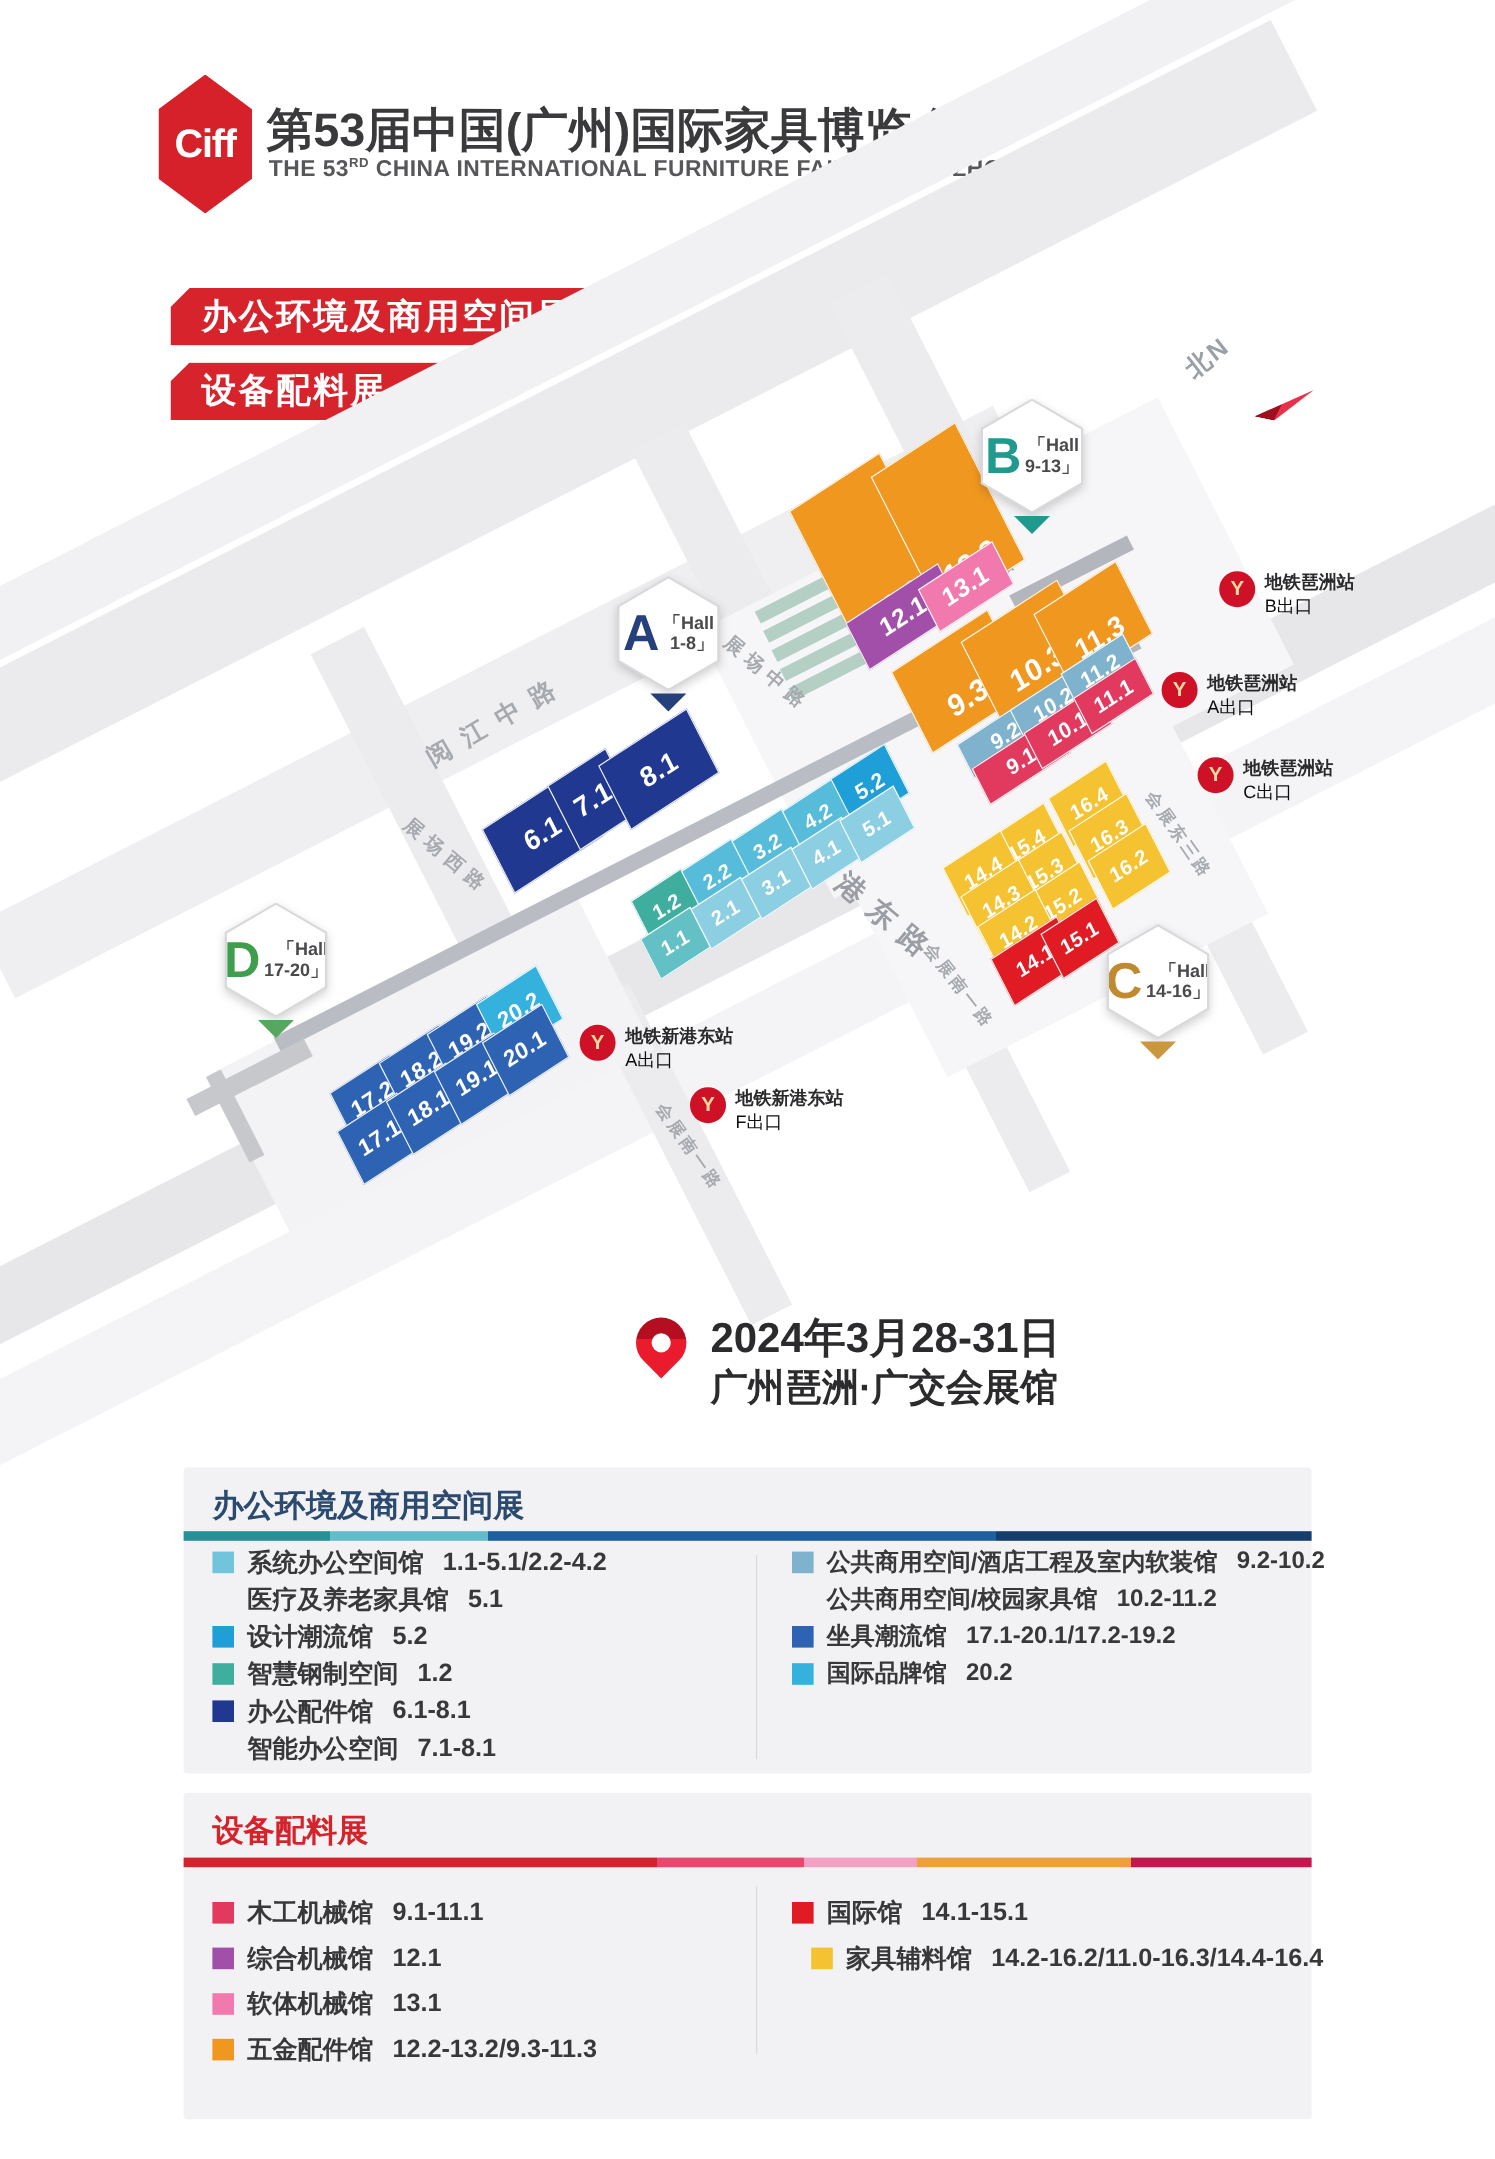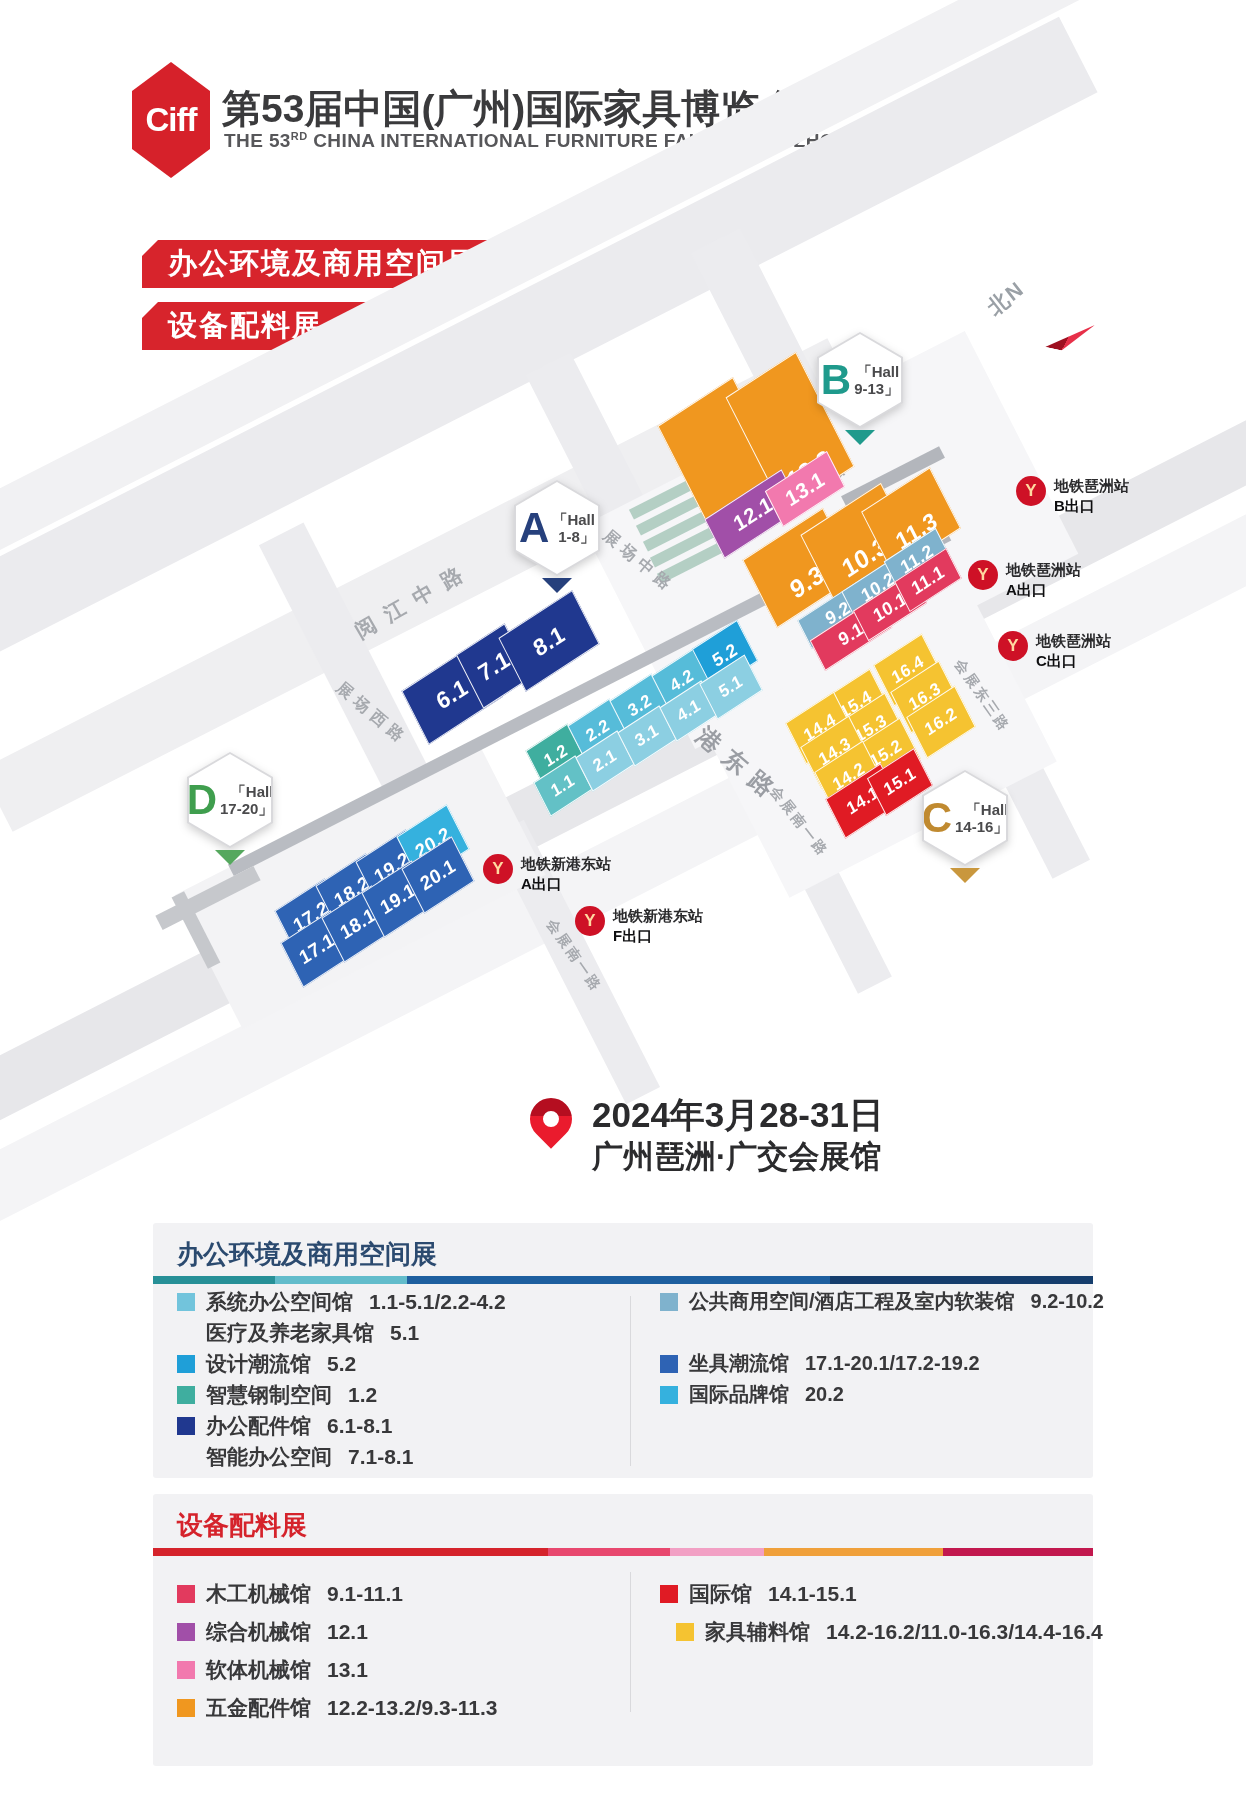--- a/index.html
+++ b/index.html
@@ -50,21 +50,21 @@
            color:#9aa0a6;font-weight:700;font-size:21px;letter-spacing:2px;}
   .narrow{position:absolute;left:1048px;top:320px;width:44px;height:32px;transform:rotate(12deg);
           clip-path:polygon(0 100%,100% 0,38% 100%);
           background:linear-gradient(105deg,#9e1020 48%,#e73049 48%);}
 
   
   .metro{position:absolute;display:flex;gap:8px;align-items:flex-start;}
   .micon{width:30px;height:30px;border-radius:50%;background:#ce1126;color:#ffd9a0;font-weight:800;
          font-size:17px;display:flex;align-items:center;justify-content:center;flex:none;}
   .mlbl{font-size:15px;font-weight:700;color:#2a2a2c;line-height:1.3;white-space:nowrap;}
-  .mlbl .exit{color:#0e0e10;font-weight:700;}
+  .mlbl .exit{color:#0e0e10;font-weight:400;}
 
   
   .pin{position:absolute;left:530px;top:1098px;width:42px;height:42px;border-radius:50% 50% 50% 0;
        transform:rotate(-45deg);background:linear-gradient(45deg,#ea1b2d 55%,#b50e20 55%);}
   .pin::after{content:"";position:absolute;left:13px;top:13px;width:16px;height:16px;border-radius:50%;background:#fff;}
   .edate{position:absolute;left:592px;top:1092px;font-size:35px;font-weight:800;color:#2b2b2d;white-space:nowrap;}
   .evenue{position:absolute;left:592px;top:1136px;font-size:31px;font-weight:700;color:#2b2b2d;white-space:nowrap;}
 
   
   .panel{position:absolute;left:153px;width:940px;background:#f2f2f4;border-radius:3px;}
@@ -369,20 +369,25 @@
       <span class="sw"></span>
       <span>智能办公空间</span>
       <span class="lrange">7.1-8.1</span>
     </div>
 
   <div class="lrow" style="left:660px;top:1288px;font-size:20px">
       <span class="sw" style="background-color: rgb(127, 178, 205);"></span>
       <span>公共商用空间/酒店工程及室内软装馆</span>
       <span class="lrange">9.2-10.2</span>
     </div>
+  <div class="lrow" style="left:660px;top:1319px;font-size:20px">
+      <span class="sw"></span>
+      <span>公共商用空间/校园家具馆</span>
+      <span class="lrange">10.2-11.2</span>
+    </div>
   <div class="lrow" style="left:660px;top:1350px;font-size:20px">
       <span class="sw" style="background-color: rgb(46, 99, 180);"></span>
       <span>坐具潮流馆</span>
       <span class="lrange">17.1-20.1/17.2-19.2</span>
     </div>
   <div class="lrow" style="left:660px;top:1381px;font-size:20px">
       <span class="sw" style="background-color: rgb(53, 177, 222);"></span>
       <span>国际品牌馆</span>
       <span class="lrange">20.2</span>
     </div>

